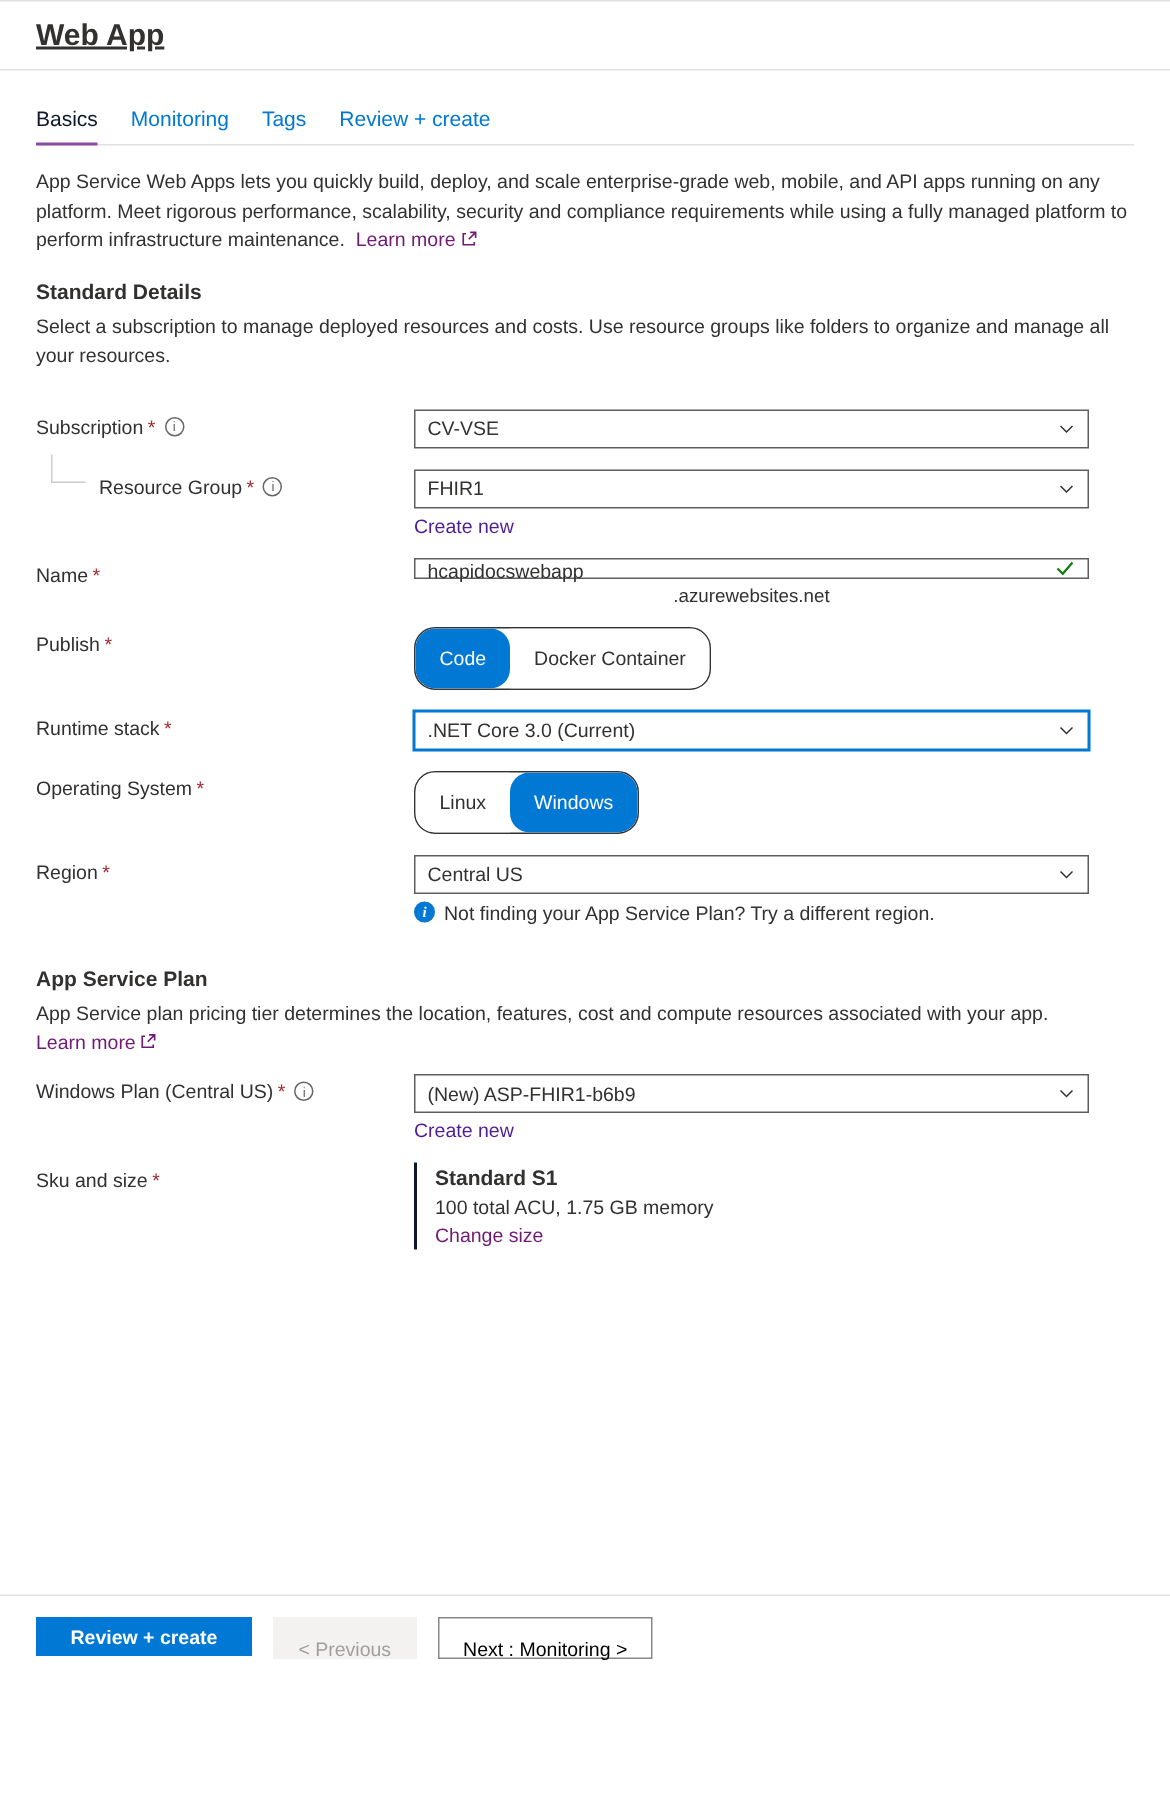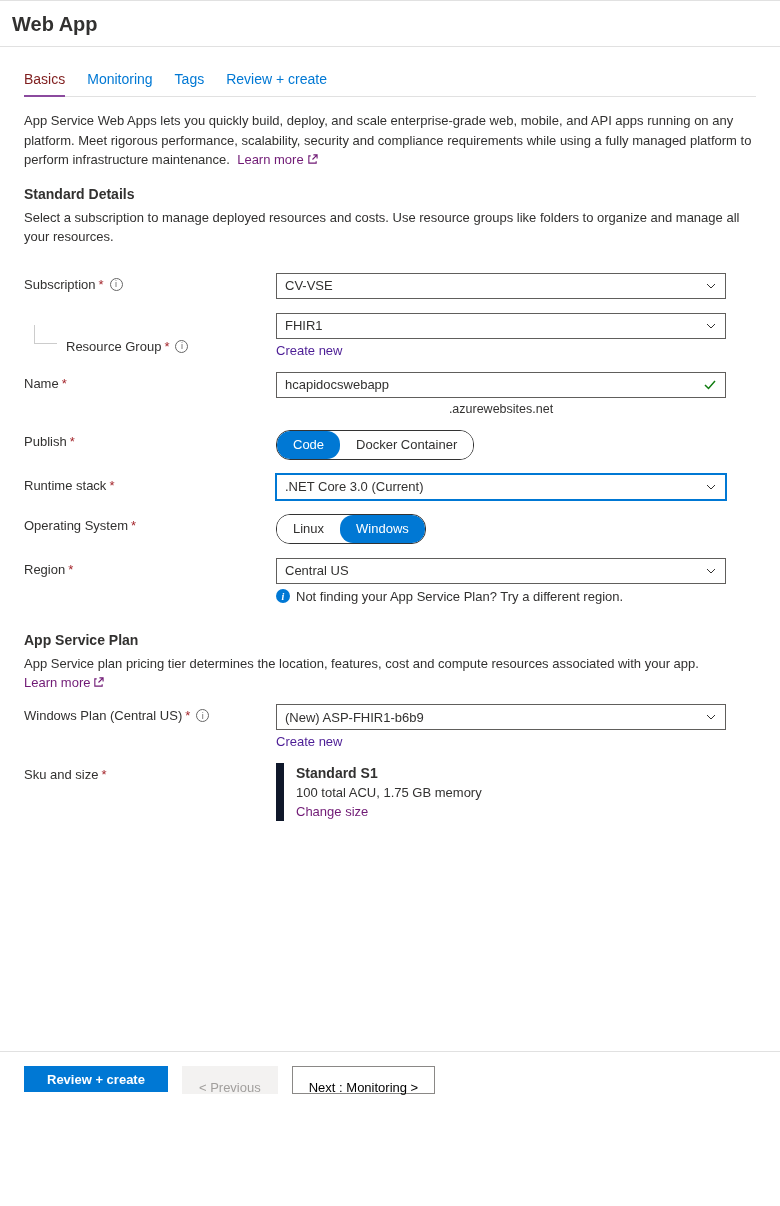--- a/index.html
+++ b/index.html
@@ -5,50 +5,51 @@
   * { box-sizing: border-box; margin: 0; padding: 0; }
   body {
     font-family: "Segoe UI", Arial, sans-serif;
     font-size: 13px;
     color: #323130;
     background: #fff;
     width: 780px;
   }
   .top-border { border-top: 1px solid #e1e1e1; }
   .header {
-    padding: 12px 24px 10px 12px;
+    padding: 12px 24px 10px 24px;
     font-size: 20px;
     font-weight: 600;
     border-bottom: 1px solid #e1e1e1;
+    text-decoration: underline;
   }
   .content { padding: 20px 24px 0 24px; }
   .tabs {
     display: flex;
     gap: 22px;
     border-bottom: 1px solid #e1e1e1;
     margin-bottom: 14px;
   }
   .tab {
     padding: 4px 0 8px 0;
     font-size: 14px;
     cursor: pointer;
     color: #0078d4;
   }
   .tab.active {
-    color: #7f1d1d;
+    color: #0f172a;
     border-bottom: 2px solid #8b4a9e;
     margin-bottom: -1px;
   }
   .desc { color: #323130; line-height: 1.5; margin-bottom: 16px; }
   .link { color: #701a75; cursor: pointer; text-decoration: none; }
   .section-title { font-weight: 600; font-size: 14px; margin: 10px 0 6px 0; }
   .section-desc { color: #323130; line-height: 1.5; margin-bottom: 26px; }
   .row { display: flex; align-items: flex-start; margin-bottom: 14px; }
   .label-col { width: 252px; padding-top: 4px; display: flex; align-items: center; }
-  .label-col.indent { padding-left: 42px; position: relative; margin-top: 22px; }
+  .label-col.indent { padding-left: 42px; position: relative; }
   .label-col.indent::before {
     content: "";
     position: absolute;
     left: 10px; top: -10px;
     width: 22px; height: 18px;
     border-left: 1px solid #ccc;
     border-bottom: 1px solid #ccc;
   }
   .field-col { flex: 1; max-width: 450px; }
   .req { color: #a4262c; margin-left: 3px; }
@@ -75,41 +76,41 @@
     cursor: pointer;
   }
   .select.highlight { border: 1px solid #0078d4; box-shadow: 0 0 0 1px #0078d4; }
   .select .chev {
     position: absolute; right: 8px; top: 50%;
     transform: translateY(-50%);
   }
   .chev svg { width: 12px; height: 12px; display:block; }
   .text-input {
     width: 100%;
-    height: 26px;
+    height: 14px;
     border: 1px solid #605e5c;
     padding: 0 42px 0 8px;
     display: flex;
-    align-items: center;
+    align-items: flex-start;
     position: relative;
   }
   .check-icon {
     position: absolute; right: 8px; top: 50%;
     transform: translateY(-50%);
     color: #107c10;
   }
   .check-icon svg { width: 14px; height: 14px; display:block; }
   .suffix { text-align: center; font-size: 12.5px; color: #323130; margin-top: 4px; }
   .sublink { color: #4c1d95; font-size: 13px; margin-top: 4px; cursor: pointer; display: inline-block; }
   .pill-group {
     display: inline-flex;
     border: 1px solid #333;
     border-radius: 14px;
     overflow: hidden;
-    height: 30px;
+    height: 42px;
     align-items: stretch;
   }
   .pill {
     padding: 0 16px;
     display: flex;
     align-items: center;
     cursor: pointer;
     font-size: 13px;
     background: #fff;
   }
@@ -127,21 +128,21 @@
     display: inline-flex;
     align-items: center;
     justify-content: center;
     font-size: 10px;
     font-weight: bold;
     margin-right: 6px;
     font-style: italic;
     font-family: Georgia, serif;
   }
   .sku-box {
-    border-left: 8px solid #0f172a;
+    border-left: 2px solid #0f172a;
     padding: 2px 0 2px 12px;
   }
   .sku-box .name { font-weight: 600; font-size: 14px; }
   .sku-box .spec { margin: 4px 0; }
   .footer {
     position: relative;
     border-top: 1px solid #e1e1e1;
     padding: 14px 24px;
     margin-top: 230px;
     display: flex;

